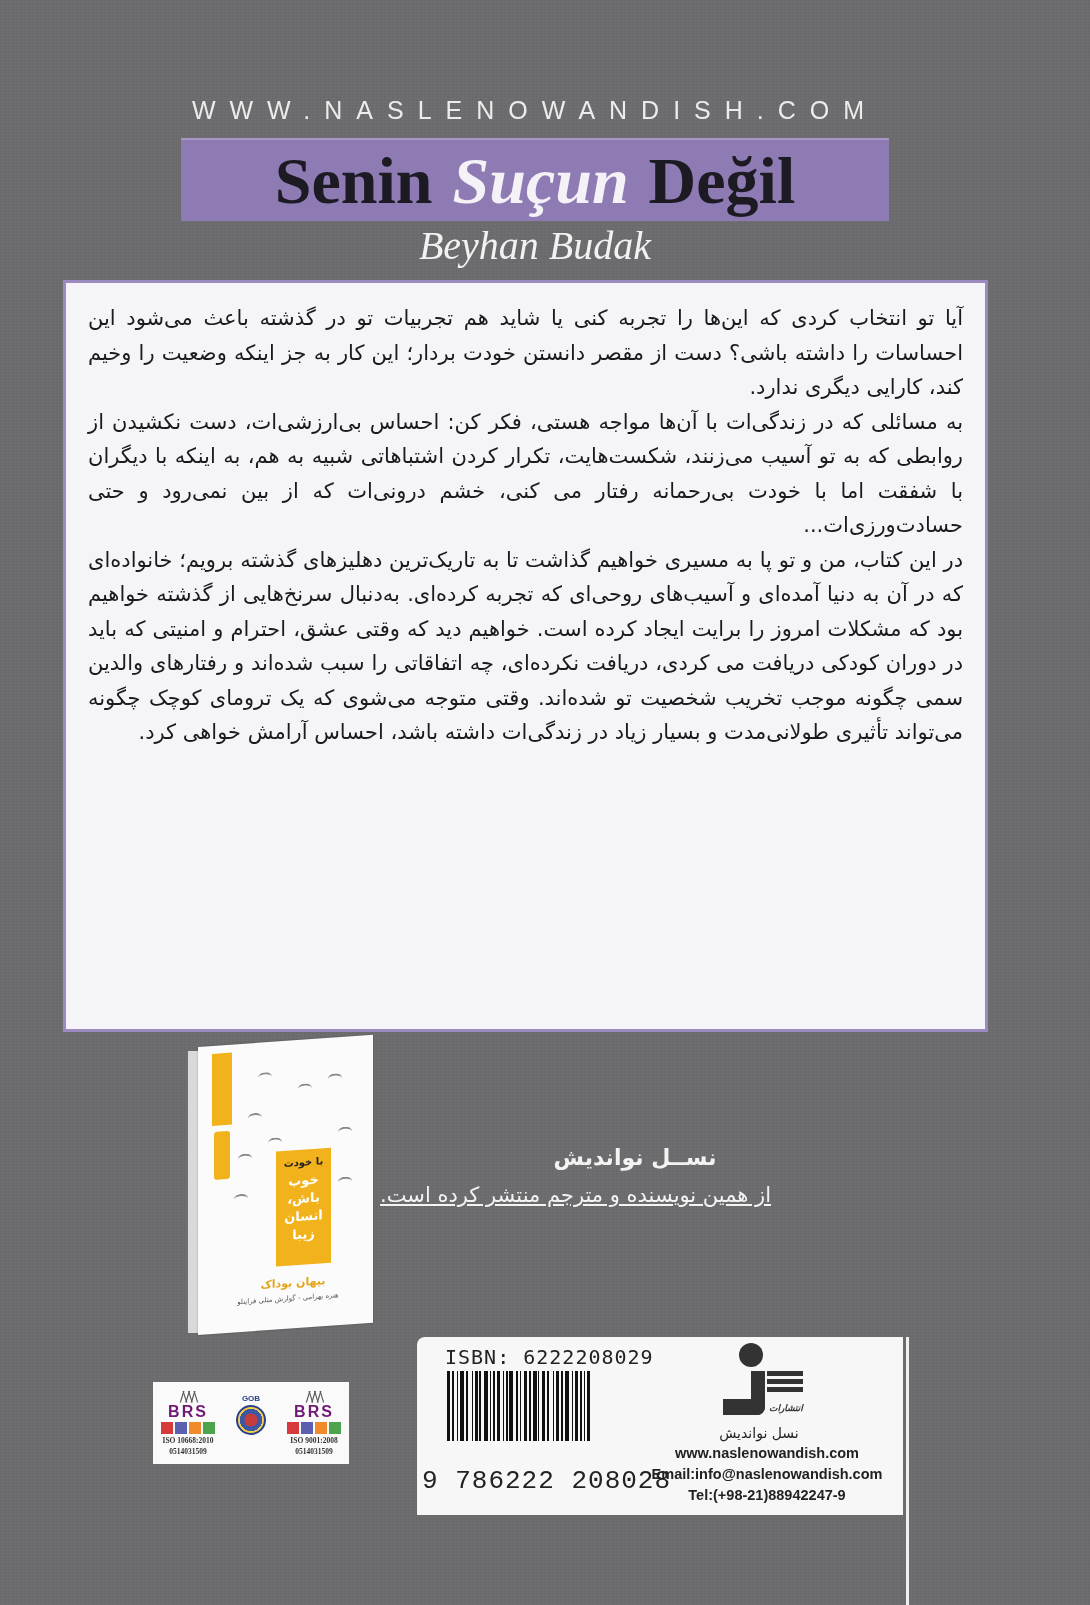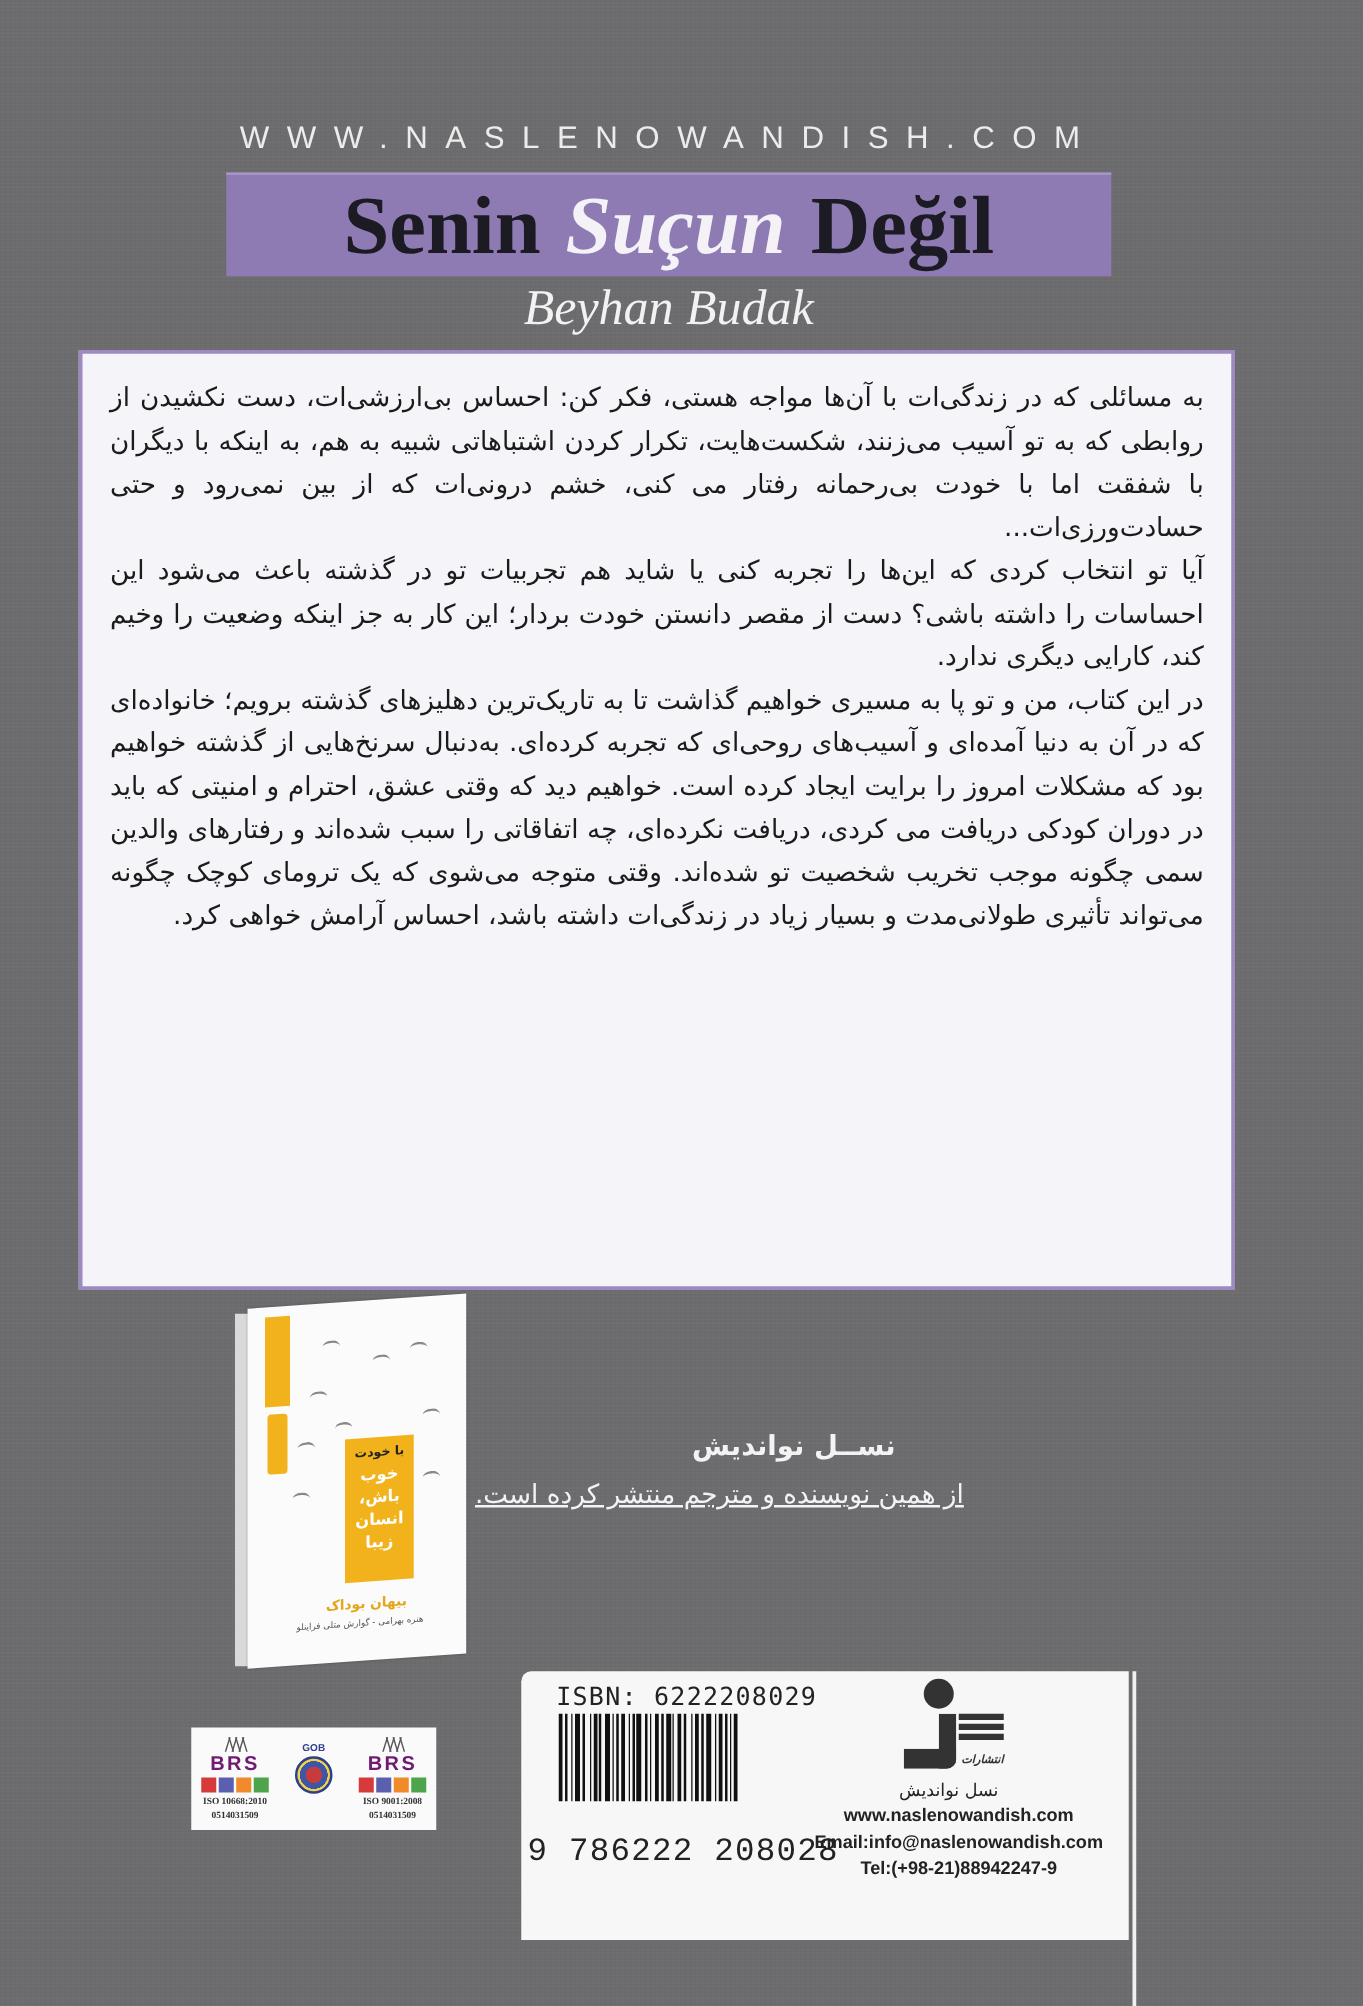--- a/index.html
+++ b/index.html
@@ -93,21 +93,21 @@
   .cert .brs .bars i { display: block; width: 12px; height: 12px; }
   .cert .brs .iso { font-family: "Liberation Serif", serif; font-weight: bold; font-size: 7.5px; color: #333; line-height: 9px; margin-top: 2px; }
   .cert .gob {
     position: absolute; left: 80px; top: 12px; width: 36px; height: 50px; text-align: center;
   }
   .cert .gob .label { font-size: 8px; font-weight: bold; color: #2b3f8a; font-family: "Liberation Sans", sans-serif; }
   .cert .gob .seal { width: 26px; height: 26px; border-radius: 50%; margin: 2px auto 0; border: 2px solid #2b3f8a;
     background: radial-gradient(circle, #c63b3b 0 35%, #3e56a6 36% 60%, #f0d34a 61% 100%); }
 
   .isbn-label {
-    left: 417px; top: 1337px; width: 486px; height: 215px; background: #f7f7f7; border-radius: 8px 0 0 0;
+    left: 417px; top: 1337px; width: 486px; height: 178px; background: #f7f7f7; border-radius: 8px 0 0 0;
   }
   .isbn-label .isbn-text {
     position: absolute; left: 28px; top: 8px; font-family: "DejaVu Sans Mono", monospace; font-size: 20px; letter-spacing: 1px; color: #222;
   }
   .isbn-label .barcode {
     position: absolute; left: 30px; top: 34px; width: 192px; height: 70px; display: flex; align-items: stretch;
   }
   .isbn-label .barcode i { display: block; background: #111; height: 100%; }
   .isbn-label .ean {
     position: absolute; left: 5px; top: 98px; font-family: Liberation Mono, monospace; font-size: 26px; color: #222; letter-spacing: 1px; margin-top: 31px;
@@ -138,22 +138,22 @@
 
 <div class="abs title-band">
   <span>Senin</span>
   <span class="italic">Suçun</span>
   <span>Değil</span>
 </div>
 
 <div class="abs author">Beyhan Budak</div>
 
 <div class="abs blurb">
+  <p>آیا تو انتخاب کردی که این‌ها را تجربه کنی یا شاید هم تجربیات تو در گذشته باعث می‌شود این احساسات را داشته باشی؟ دست از مقصر دانستن خودت بردار؛ این کار به جز اینکه وضعیت را وخیم کند، کارایی دیگری ندارد.</p>
   <p>به مسائلی که در زندگی‌ات با آن‌ها مواجه هستی، فکر کن: احساس بی‌ارزشی‌ات، دست نکشیدن از روابطی که به تو آسیب می‌زنند، شکست‌هایت، تکرار کردن اشتباهاتی شبیه به هم، به اینکه با دیگران با شفقت اما با خودت بی‌رحمانه رفتار می کنی، خشم درونی‌ات که از بین نمی‌رود و حتی حسادت‌ورزی‌ات...</p>
-  <p>آیا تو انتخاب کردی که این‌ها را تجربه کنی یا شاید هم تجربیات تو در گذشته باعث می‌شود این احساسات را داشته باشی؟ دست از مقصر دانستن خودت بردار؛ این کار به جز اینکه وضعیت را وخیم کند، کارایی دیگری ندارد.</p>
   <p>در این کتاب، من و تو پا به مسیری خواهیم گذاشت تا به تاریک‌ترین دهلیزهای گذشته برویم؛ خانواده‌ای که در آن به دنیا آمده‌ای و آسیب‌های روحی‌ای که تجربه کرده‌ای. به‌دنبال سرنخ‌هایی از گذشته خواهیم بود که مشکلات امروز را برایت ایجاد کرده است. خواهیم دید که وقتی عشق، احترام و امنیتی که باید در دوران کودکی دریافت می کردی، دریافت نکرده‌ای، چه اتفاقاتی را سبب شده‌اند و رفتارهای والدین سمی چگونه موجب تخریب شخصیت تو شده‌اند. وقتی متوجه می‌شوی که یک ترومای کوچک چگونه می‌تواند تأثیری طولانی‌مدت و بسیار زیاد در زندگی‌ات داشته باشد، احساس آرامش خواهی کرد.</p>
 </div>
 
 <div class="abs mini-book">
   <div class="spine"></div>
   <div class="cover">
     <div class="tab"></div>
     <div class="tab2"></div>
     <span class="flower" style="left:60px;top:30px;"></span>
     <span class="flower" style="left:100px;top:44px;"></span>

